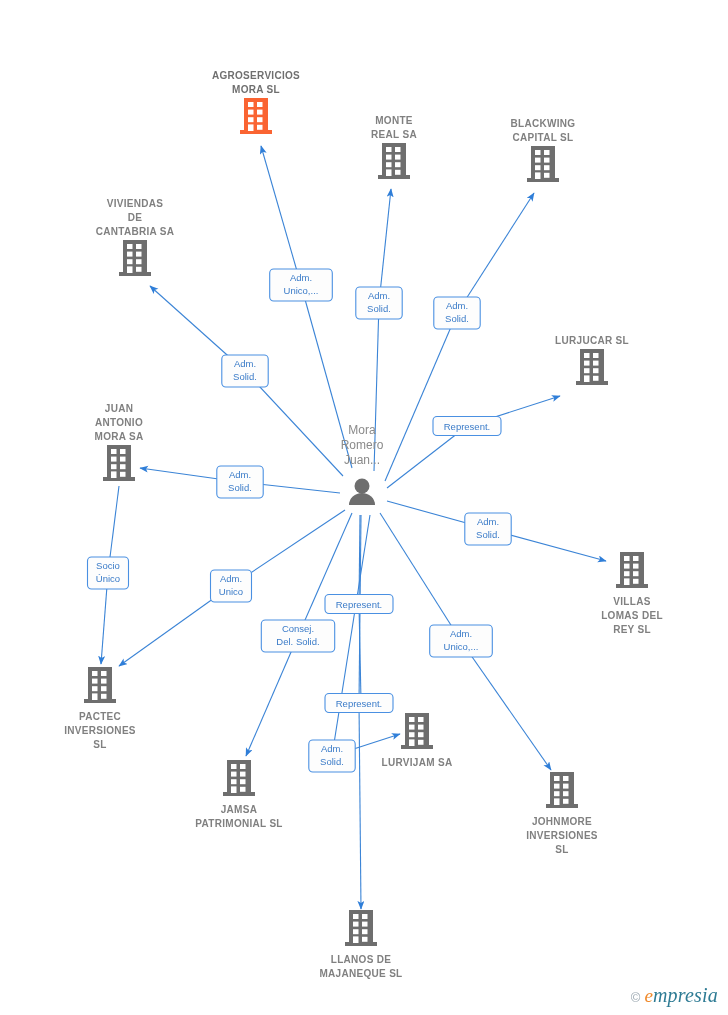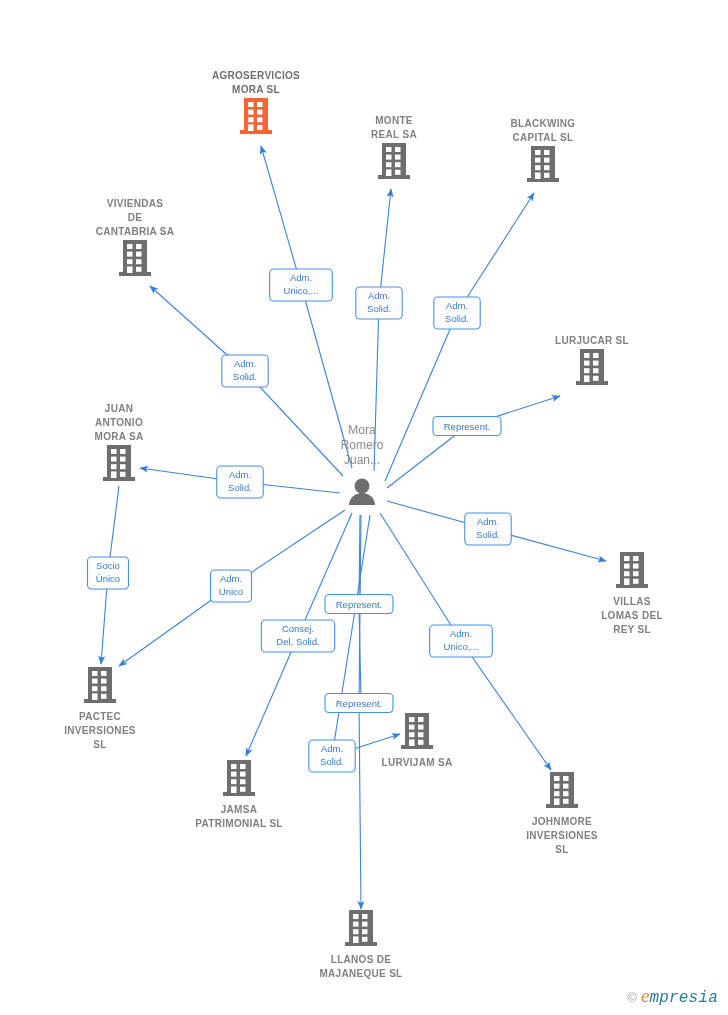--- a/index.html
+++ b/index.html
@@ -76,22 +76,22 @@
   }
   #watermark .wm-e {
     color: #f0892a;
     font-family: "Liberation Serif", serif;
     font-size: 19px;
     font-style: italic;
     line-height: 1;
   }
   #watermark .wm-rest {
     color: #2e7b94;
-    font-family: Liberation Mono, monospace;
-    font-size: 16px;
+    font-family: Liberation Serif, serif;
+    font-size: 20px;
     font-style: italic;
     letter-spacing: 0.2px;
   }
 </style>
 </head>
 <body>
 
 <div id="graph-root">
   <svg id="graph-svg" width="728" height="1015" viewBox="0 0 728 1015">
     <defs>

